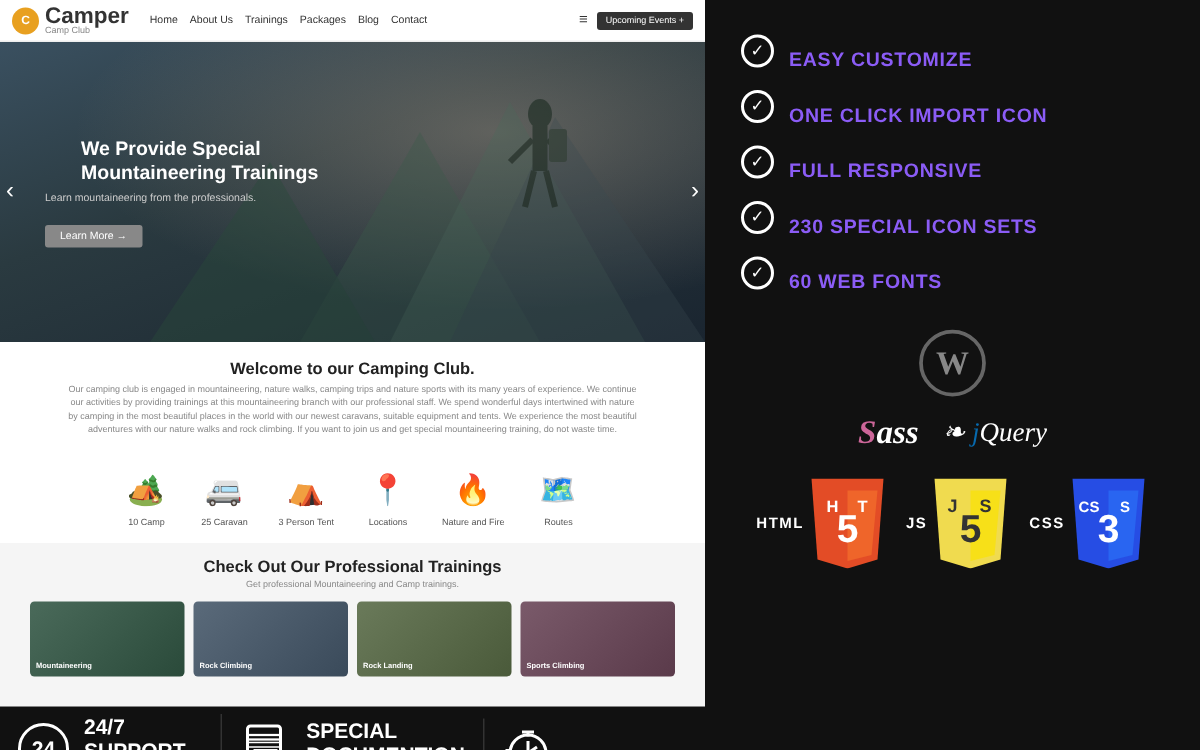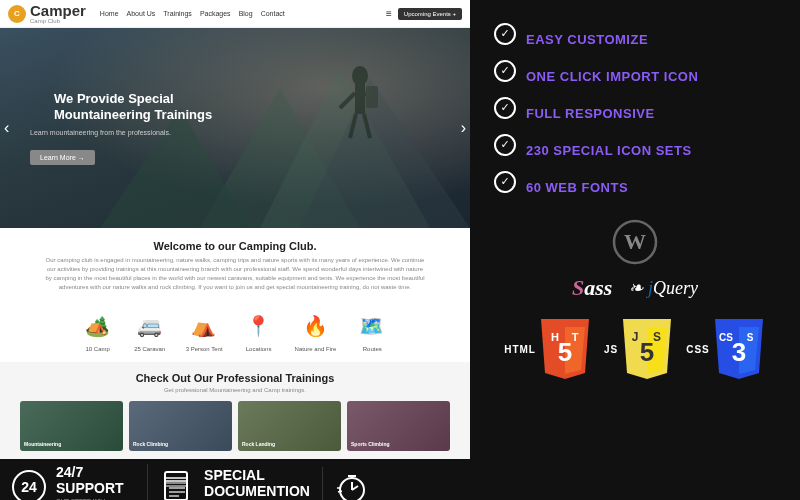--- a/index.html
+++ b/index.html
@@ -133,21 +133,21 @@
       display: flex;
       align-items: center;
       justify-content: center;
       font-size: 20px;
     }
     .icon-label { font-size: 6px; color: #555; text-align: center; }
 
     
     .trainings-section {
       background: #f5f5f5;
-      padding: 10px 20px 8px;
+      padding: 10px 20px 20px;
     }
     .trainings-title { font-size: 11px; font-weight: bold; color: #222; text-align: center; margin-bottom: 3px; }
     .trainings-sub { font-size: 6px; color: #888; text-align: center; margin-bottom: 8px; }
     .trainings-grid {
       display: flex;
       gap: 6px;
     }
     .training-card {
       flex: 1;
       height: 50px;

